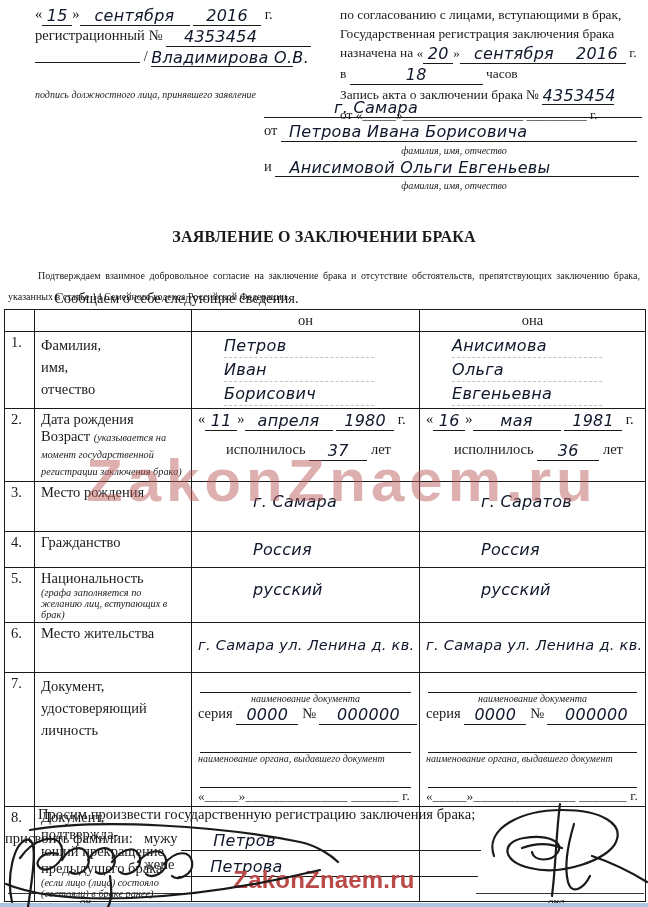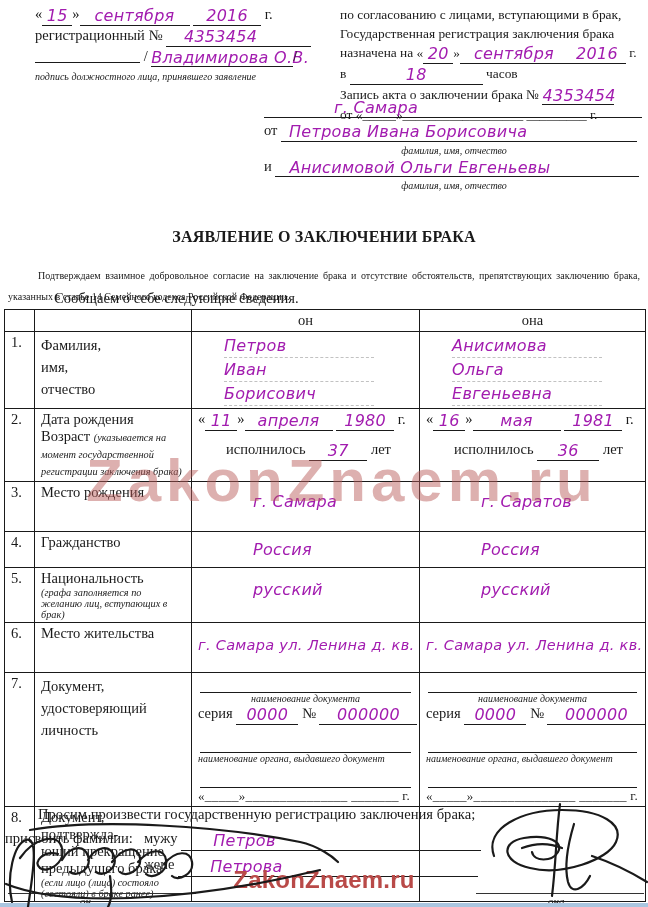--- a/index.html
+++ b/index.html
@@ -10,21 +10,21 @@
   .abs { position:absolute; }
 
   
   .pr { font-size:14.5px; }
   .pr-sm { font-size:13.4px; }
   .cap { font-size:10px; font-style:italic; }
   .note { font-size:10.3px; font-style:italic; }
 
   
   .hw { font-family:"DejaVu Sans", sans-serif; font-style:italic;
-        color:#a21caf; font-size:16px; letter-spacing:0.3px; white-space:nowrap; }
+        color:#0f172a; font-size:16px; letter-spacing:0.3px; white-space:nowrap; }
   .hw-sm { font-size:14.5px; }
 
   
   .bl { display:inline-block; border-bottom:1px solid #1a1a1a; height:15px; vertical-align:-2px; }
   .wl { display:inline-block; border-bottom:1px solid #1a1a1a; text-align:center; vertical-align:-2px; line-height:1.05; }
   .wl-left { text-align:left; }
 
   
   #accept-block { left:35px; top:5px; width:290px; line-height:19px; }
   #schedule-block { left:340px; top:5px; width:304px; line-height:19px; }
@@ -91,21 +91,21 @@
   #sig-him-svg { left:0px; top:816px; }
   #sig-her-svg { left:466px; top:798px; }
 </style>
 </head>
 <body>
 
 <div class="abs" id="accept-block">
   <div class="pr"><span>«</span><span class="wl hw" style="width:30px;">15</span><span>»</span><span class="wl hw" style="width:110px;">сентября</span> <span class="wl hw" style="width:68px;">2016</span> <span>г.</span></div>
   <div class="pr"><span>регистрационный №</span> <span class="wl wl-left hw" style="width:145px; padding-left:18px;">4353454</span></div>
   <div class="pr"><span class="bl" style="width:105px;"></span> <span>/</span> <span class="wl hw" style="width:142px;">Владимирова О.В.</span><span>/</span></div>
-  <div class="cap" style="margin-top:0;font-style:italic;">подпись должностного лица, принявшего заявление</div>
+  <div class="cap" style="margin-top:18px;font-style:italic;">подпись должностного лица, принявшего заявление</div>
 </div>
 
 <div class="abs" id="schedule-block">
   <div class="pr-sm">по согласованию с лицами, вступающими в брак,</div>
   <div class="pr-sm">Государственная регистрация заключения брака</div>
   <div class="pr-sm"><span>назначена на</span> <span>«</span><span class="wl hw" style="width:30px;">20</span><span>»</span><span class="wl hw" style="width:108px;">сентября</span><span class="wl hw" style="width:58px;">2016</span> <span>г.</span></div>
   <div class="pr-sm"><span>в</span> <span class="wl hw" style="width:133px;">18</span> <span>часов</span></div>
   <div class="pr-sm"><span>Запись акта о заключении брака №</span> <span class="wl hw" style="width:72px;">4353454</span></div>
   <div class="pr-sm">от «_____»__________________ _________ г.</div>
 </div>

